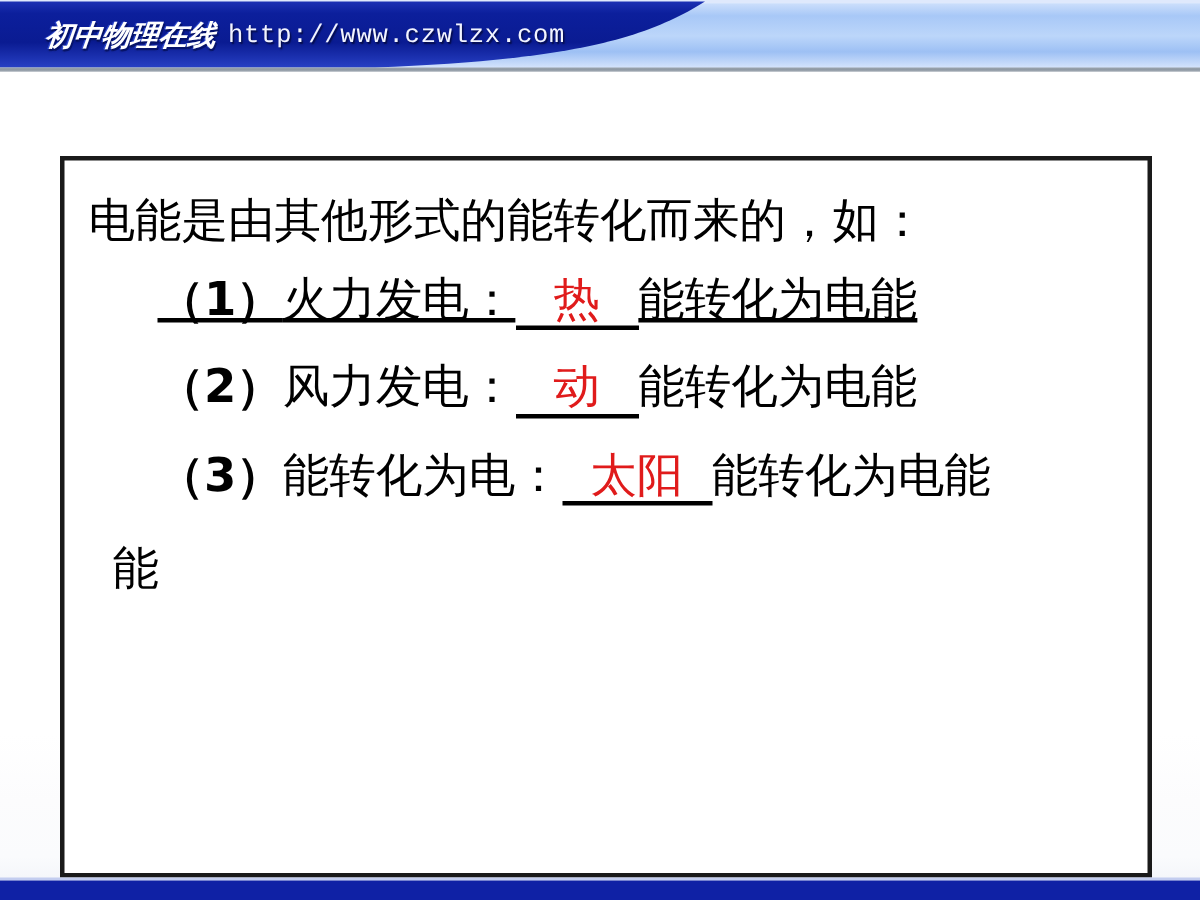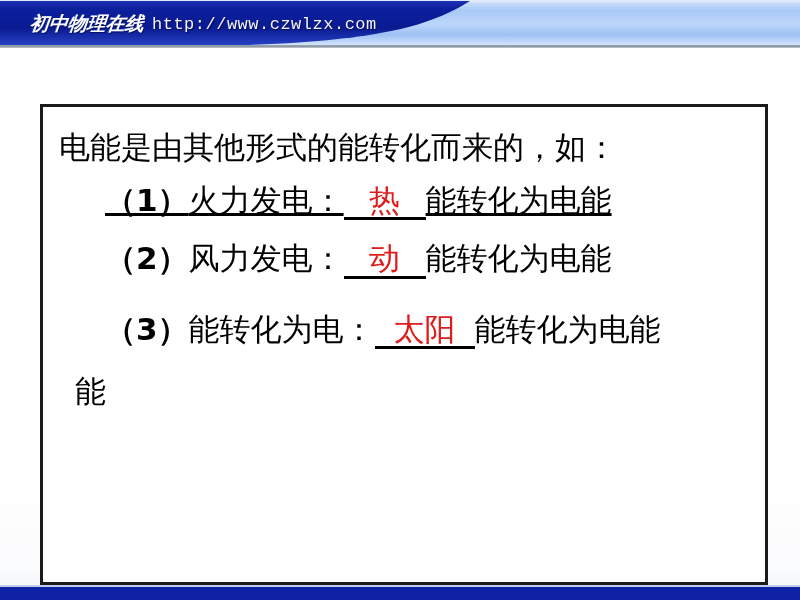--- a/index.html
+++ b/index.html
@@ -144,21 +144,21 @@
   .blank {
     display: inline-block;
     position: relative;
     text-align: center;
     border-bottom: 3px solid #000000;
     color: #e01b1b;
     padding: 0 2px 1px 2px;
     vertical-align: baseline;
   }
   .blank.w1 { min-width: 78px; }
-  .blank.w2 { min-width: 96px; margin-top: 12px; }
+  .blank.w2 { min-width: 96px; }
 
   #wrap-line {
     font-size: 31px;
     line-height: 1.05;
     margin: 26px 0 0 26px;
     white-space: nowrap;
   }
 
   
   #bottom-bar {

